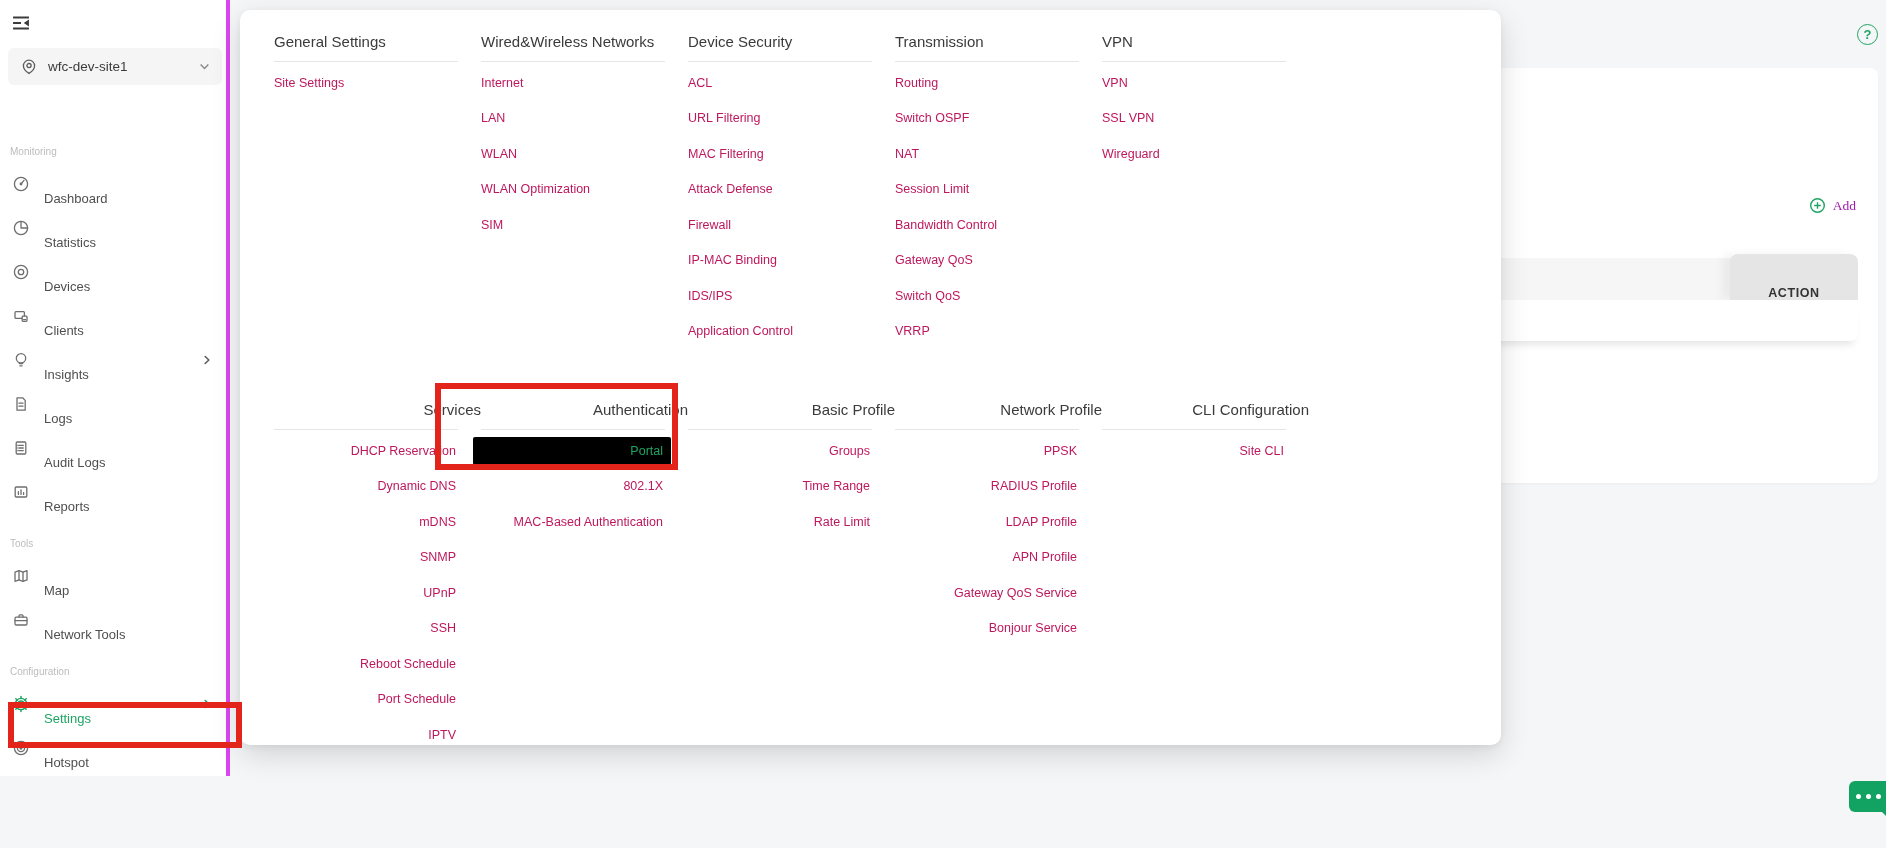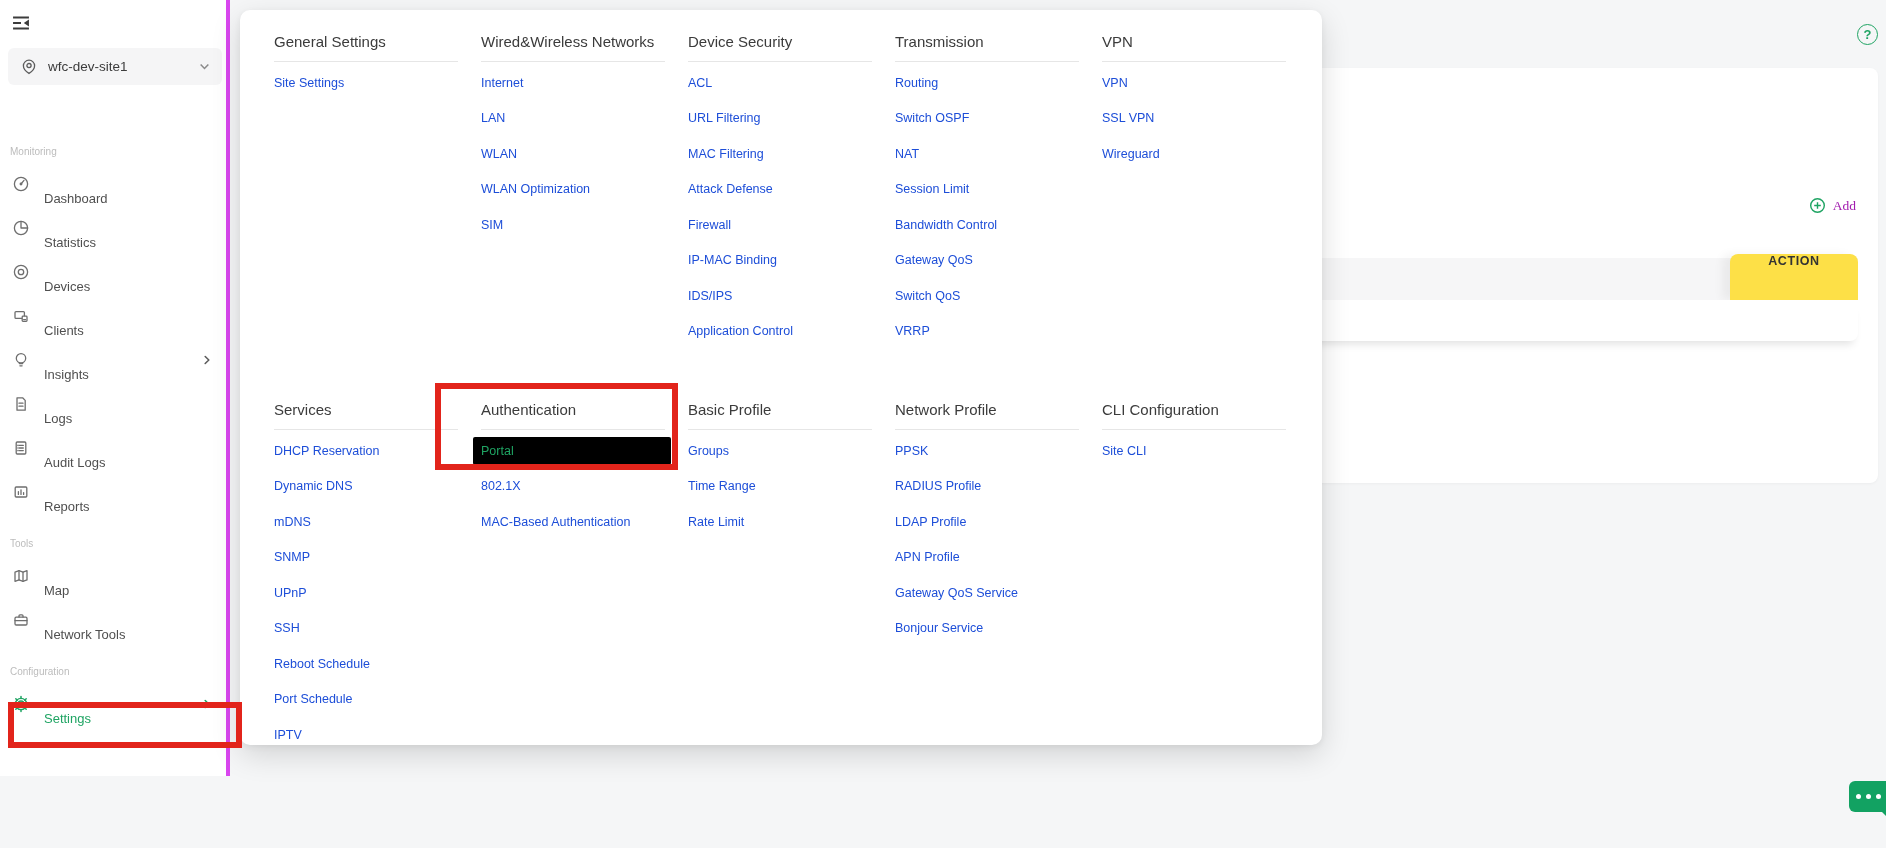--- a/index.html
+++ b/index.html
@@ -50,47 +50,47 @@
     background:#ffffff; border-radius:8px; box-shadow:0 1px 3px rgba(0,0,0,0.04);
   }
   .add-btn {
     position:absolute; top:129px; right:22px; display:flex; align-items:center; gap:7px;
     color:#a21caf; font-size:13.5px; cursor:pointer;font-family:Liberation Serif, serif;
   }
   .table-header-band {
     position:absolute; left:16px; right:20px; top:190px; height:42px; background:#f6f6f7;
   }
   .action-cell {
-    position:absolute; right:20px; top:186px; width:128px; height:46px; background:#fde047;
+    position:absolute; right:20px; top:186px; width:128px; height:46px; background:#e5e5e5;
     border-radius:8px 8px 0 0; box-shadow:-8px 0 10px rgba(0,0,0,0.05);
-    display:flex; align-items:flex-start; justify-content:center;
+    display:flex; align-items:flex-end; justify-content:center;
   }
   .action-cell span { font-size:12.5px; font-weight:bold; letter-spacing:0.6px; color:#333; }
   .table-row {
     position:absolute; left:16px; right:20px; top:232px; height:41px; background:#fff;
     border-radius:0 0 8px 8px; box-shadow:0 8px 9px -5px rgba(0,0,0,0.12); cursor:pointer;
   }
   
   .mega-panel {
-    position:absolute; left:240px; top:10px; width:1082px; height:735px;
+    position:absolute; left:240px; top:10px; width:1261px; height:735px;
     background:#ffffff; border-radius:10px; z-index:10;
     box-shadow:0 10px 30px rgba(0,0,0,0.14), 0 2px 6px rgba(0,0,0,0.06);
   }
   .menu-row { position:absolute; left:34px; display:flex; }
   .menu-row.row-0 { top:22px; }
-  .menu-row.row-1 { top:390px; }
+  .menu-row.row-1 { top:390px;text-align:right; }
   .menu-col { width:207px; flex:none; }
   .menu-col-title { font-size:15px; color:#3b3b3b; height:20px; line-height:20px; }
   .menu-col-divider { width:184px; height:1px; background:#e6e6e6; margin-top:9px; margin-bottom:3px; }
   .menu-item {
     height:35.5px; display:flex; align-items:center; cursor:pointer; width:198px;
     margin-left:-8px;
   }
   .menu-item span {
-    display:block; width:100%; padding:7px 8px; font-size:12.5px; color:#1d4ed8;
+    display:block; width:100%; padding:7px 8px; font-size:12.5px; color:#be185d;
     border-radius:2px;
   }
   .menu-item.active span { background:#000000; color:#1fa463; }
   
   .annotation-box { position:absolute; border:6px solid #e2241b; z-index:50; pointer-events:none; }
   .annotation-settings { left:8px; top:702px; width:234px; height:46px; }
   .annotation-authentication { left:435px; top:383px; width:243px; height:87px; }
   
   .chat-bubble {
     position:absolute; left:1849px; top:781px; width:46px; height:31px;
@@ -240,20 +240,30 @@
             <path d="M9 1.6v2M9 14.4v2M1.6 9h2M14.4 9h2M3.8 3.8l1.4 1.4M12.8 12.8l1.4 1.4M14.2 3.8l-1.4 1.4M5.2 12.8l-1.4 1.4" stroke-width="1.5"></path>
           </svg>
         </span>
         <span class="nav-label">Settings</span>
         <span class="chev">
           <svg width="10" height="10" viewBox="0 0 10 10" fill="none" stroke="#1fa463" stroke-width="1.6" stroke-linecap="round" stroke-linejoin="round">
             <path d="M3.2 1.5 6.8 5 3.2 8.5"></path>
           </svg>
         </span>
       </div>
+      <div class="nav-item">
+        <span class="icon">
+          <svg width="18" height="18" viewBox="0 0 18 18" fill="none" stroke="#6e6e6e" stroke-width="1.3" stroke-linecap="round" stroke-linejoin="round">
+            <circle cx="9" cy="9" r="6.6"></circle>
+            <circle cx="9" cy="9" r="3.6"></circle>
+            <circle cx="9" cy="9" r="1" fill="#6e6e6e"></circle>
+          </svg>
+        </span>
+        <span class="nav-label">Hotspot</span>
+      </div>
     </div>
 </div>
 
 <div class="page-header">
   <div class="help-btn">?</div>
 </div>
 
 <div class="content-card">
   <div class="add-btn">
     <span>

